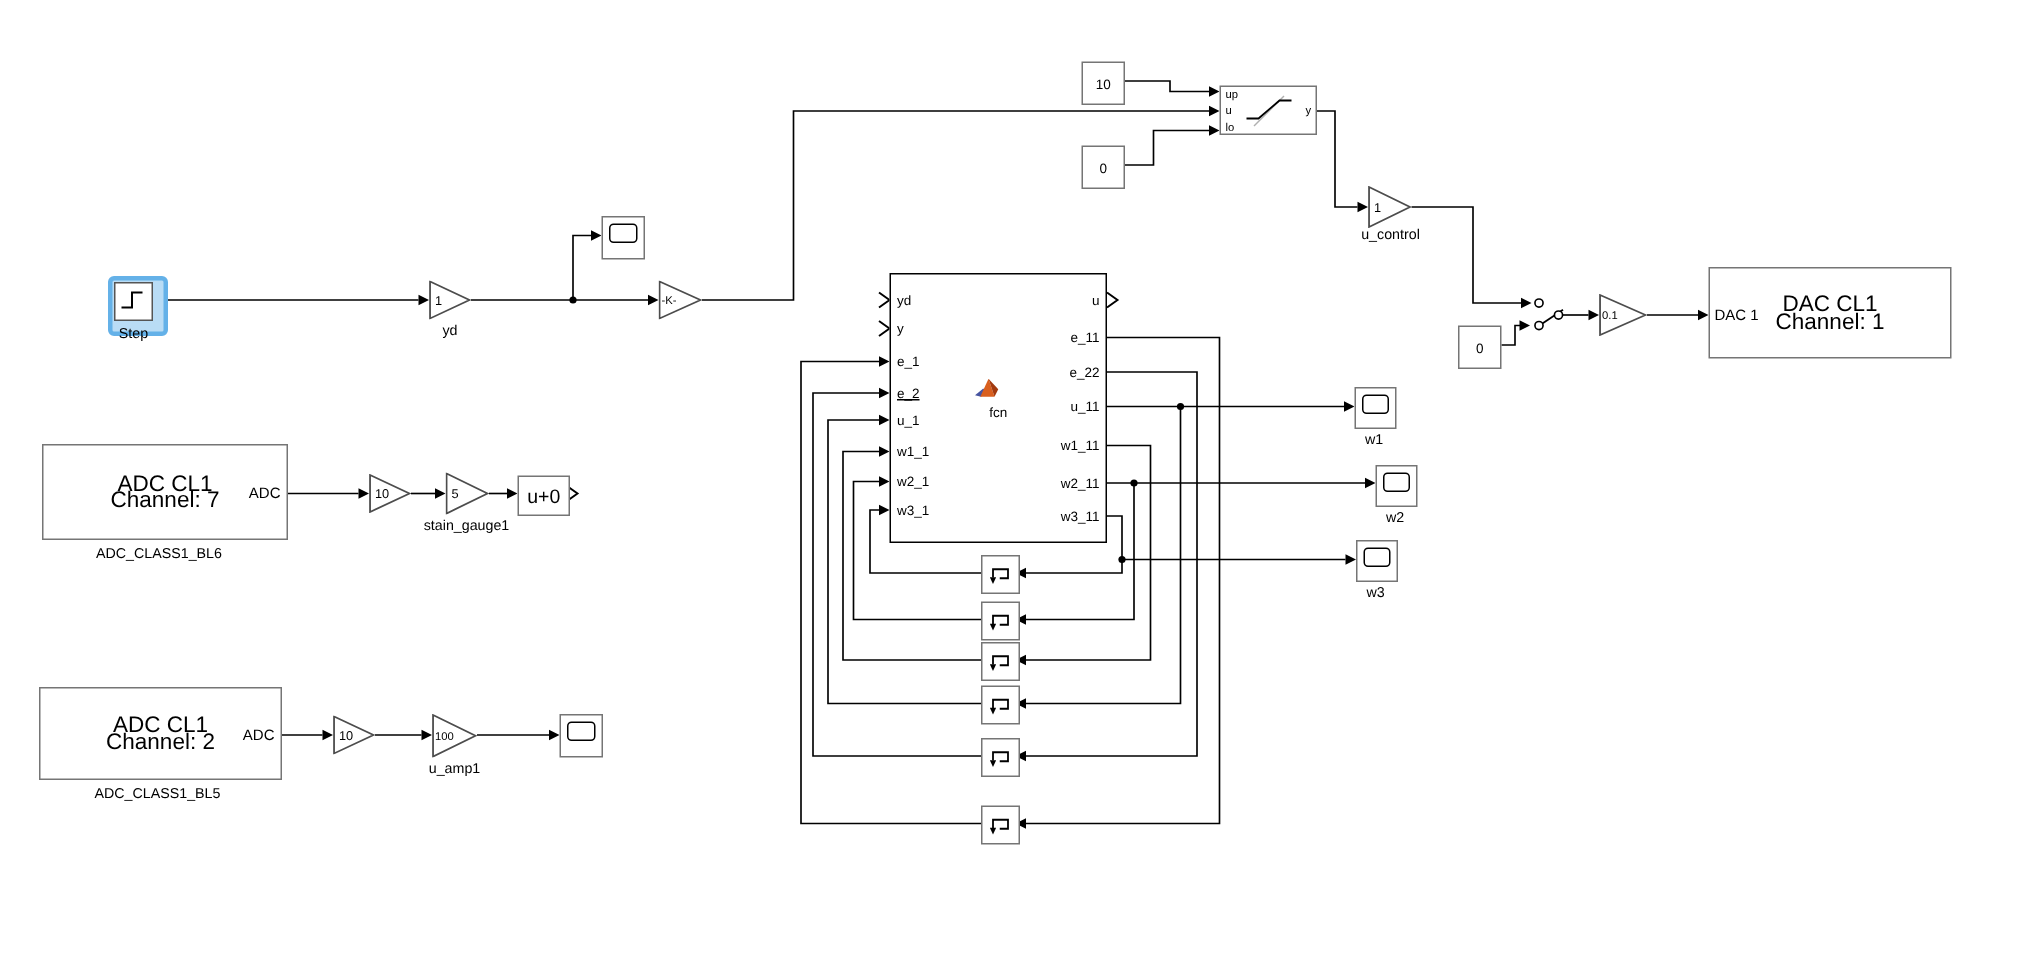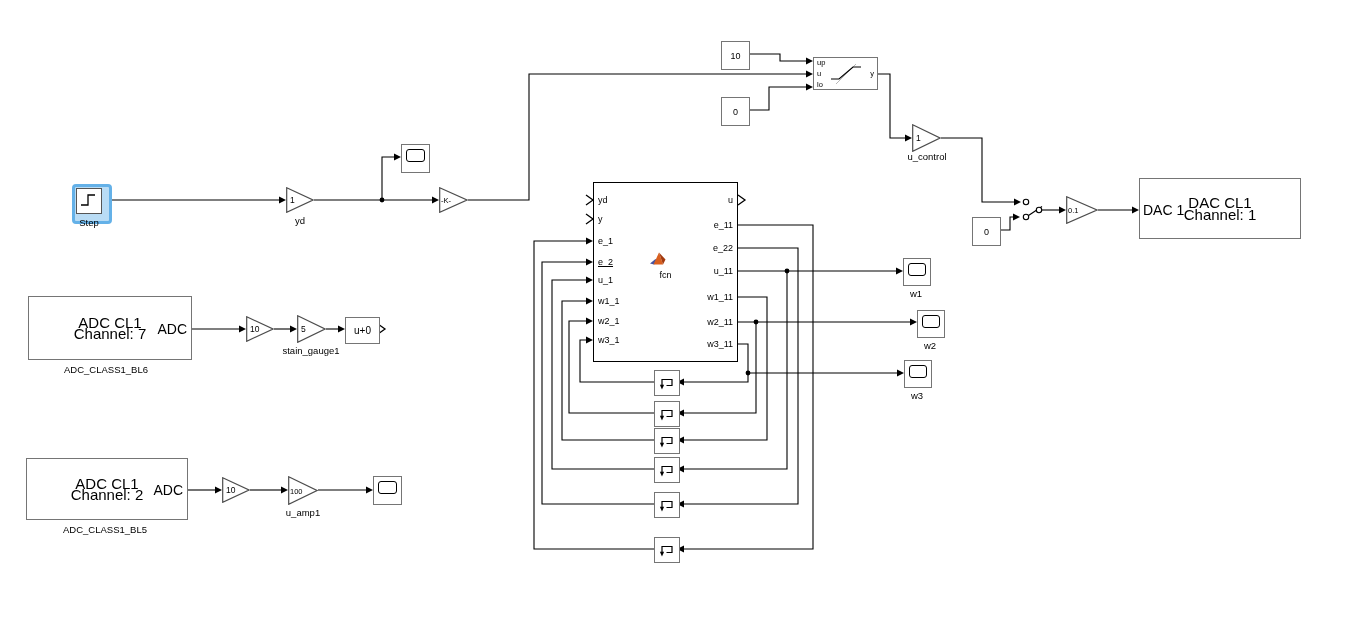--- a/index.html
+++ b/index.html
@@ -2,21 +2,21 @@
 <html><head>
 <meta charset="utf-8">
 <style>
   html,body{margin:0;padding:0;background:#fff;}
   #canvas{position:relative;width:1347px;height:636px;background:#fff;overflow:hidden;
           font-family:"Liberation Sans",sans-serif;color:#000;}
   #wires{position:absolute;left:0;top:0;z-index:0;}
   .blk{position:absolute;box-sizing:border-box;background:#fff;border:1.3px solid #757575;z-index:2;}
   .blk .center2{display:flex;flex-direction:column;justify-content:center;align-items:center;
                 width:100%;height:100%;font-size:15px;line-height:11.5px;text-align:center;}
-  .portlab{position:absolute;font-size:14px;line-height:9px;}
+  .portlab{position:absolute;font-size:10px;line-height:9px;}
   .blabel{position:absolute;font-size:9.5px;text-align:center;z-index:2;}
   .gain{position:absolute;z-index:2;}
   .gain svg{display:block;}
   .gain .gv{position:absolute;left:4px;top:50%;transform:translateY(-50%);font-size:8.5px;}
   .gain .gv.small{font-size:7.5px;left:2px;}
   .scope{position:absolute;background:#fff;border:1.3px solid #757575;z-index:2;}
   .scope .screen{position:absolute;left:4px;right:4px;top:4px;height:11px;
                  border:1.8px solid #000;border-radius:3px;background:#fff;}
   .const{position:absolute;background:#fff;border:1.3px solid #757575;z-index:2;
          display:flex;align-items:center;justify-content:center;font-size:9px;}
@@ -306,21 +306,21 @@
 </div>
 
 <div class="gain" style="left:297px;top:315px;width:29px;height:28px;">
   <svg width="29" height="28">
         <polygon points="0.7,0.7 28,14 0.7,27.3" fill="#fff" stroke="#4d4d4d" stroke-width="1.2"></polygon>
       </svg>
   <span class="gv">5</span>
 </div>
 <div class="blabel" style="left:271px;top:345px;width:80px;">stain_gauge1</div>
 
-<div class="const" style="left:345px;top:317px;width:33px;height:25px;font-size:10px;">
+<div class="const" style="left:345px;top:317px;width:33px;height:25px;font-size:13px;">
   <span>u+0</span>
 </div>
 
 <div class="blk" style="left:26px;top:458px;width:162px;height:62px;">
   <span class="portlab" style="right:4px;top:27px;">ADC</span>
   <div class="center2">
     <span>ADC CL1</span>
     <span>Channel: 2</span>
   </div>
 </div>

